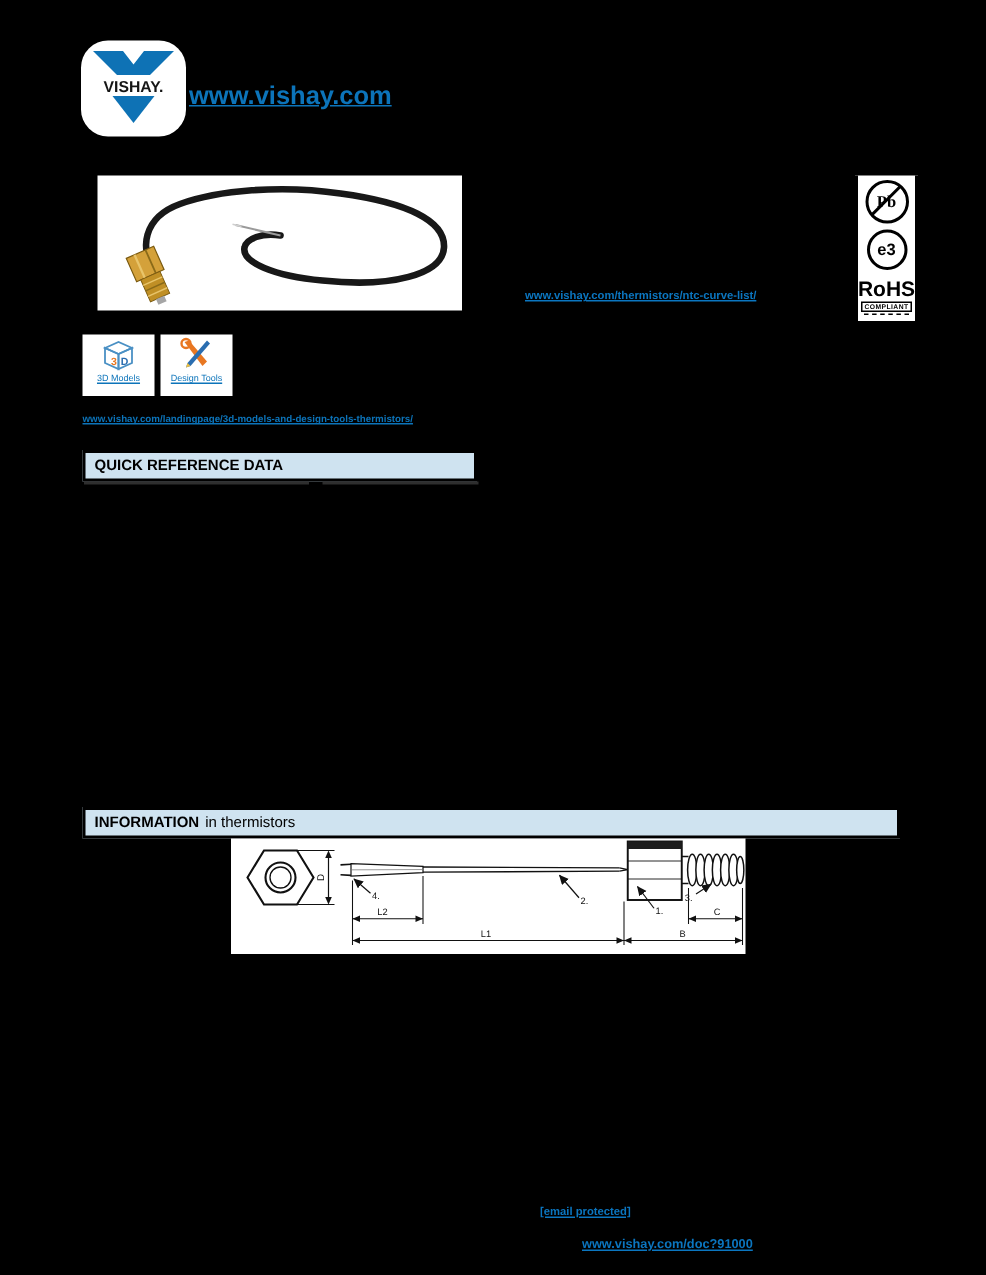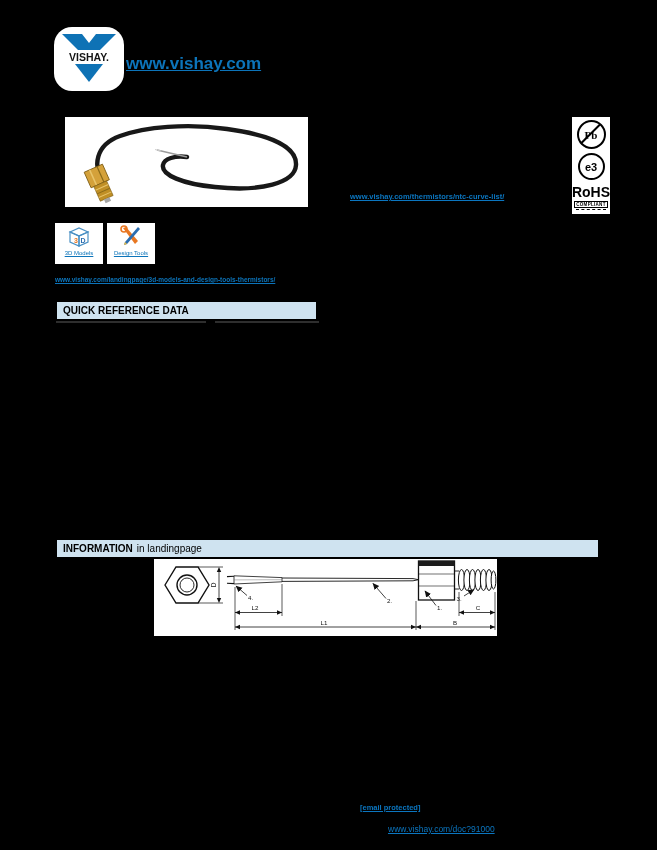--- a/index.html
+++ b/index.html
@@ -36,21 +36,21 @@
   .bar b{font-weight:bold;}
   .bar .units{font-weight:normal;margin-left:4px;}
   .quick-ref-bar{left:55px;top:300px;width:263px;}
   .dimensions-bar{left:55px;top:538px;width:545px;}
   .electrical-bar{left:55px;top:725px;width:545px;}
   .ghost-line{height:2px;background:#2e2e2e;}
   
   .drawing-panel{left:154px;top:559px;width:343px;height:77px;}
   
   .contact-link{left:360px;top:803px;font-size:7.5px;color:#0b76c0;text-decoration:underline;font-weight:bold;}
-  .doc-link{left:388px;top:824px;font-size:8.5px;color:#0b76c0;text-decoration:underline;font-weight:normal;}
+  .doc-link{left:388px;top:824px;font-size:8.5px;color:#0b76c0;text-decoration:underline;font-weight:bold;}
   svg text{font-family:"Liberation Sans",sans-serif;}
 </style>
 </head>
 <body>
 
 <div class="page">
 
   <div class="abs white-box logo-box">
     <svg width="62" height="52" viewBox="0 0 60 52">
       <polygon points="3,1 23,1 30,10 37,1 57,1 41,17 19,17" fill="#0e72b5"></polygon>
@@ -122,21 +122,21 @@
   <a class="abs resources-link">www.vishay.com/landingpage/3d-models-and-design-tools-thermistors/</a>
 
   <div class="abs bar quick-ref-bar">
     <b>QUICK REFERENCE DATA</b>
   </div>
   <div class="abs ghost-line" style="left:56px;top:321px;width:150px;"></div>
   <div class="abs ghost-line" style="left:215px;top:321px;width:104px;"></div>
 
   <div class="abs bar dimensions-bar">
     <b>INFORMATION</b>
-    <span class="units">in landingpage</span>
+    <span class="units">in thermistors</span>
   </div>
 
   <div class="abs white-box drawing-panel">
     <svg width="343" height="77" viewBox="0 0 343 77">
       <defs>
         <marker id="ah" markerWidth="7" markerHeight="7" refX="6" refY="3" orient="auto" markerUnits="userSpaceOnUse">
           <path d="M0,0 L6.5,3 L0,6 z" fill="#111"></path>
         </marker>
       </defs>
 

